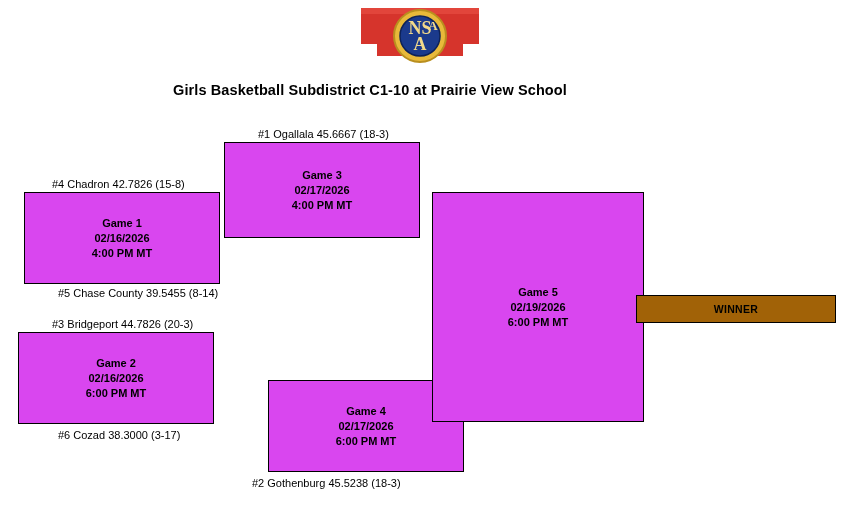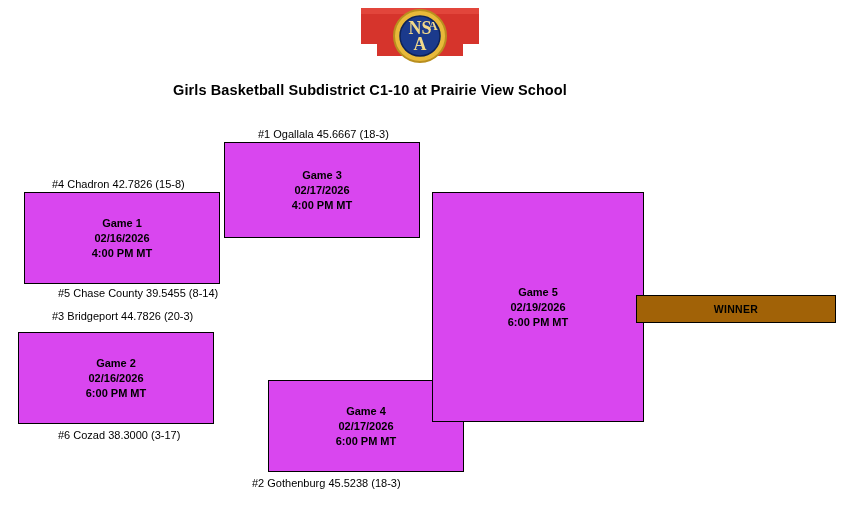--- a/index.html
+++ b/index.html
@@ -87,21 +87,21 @@
     <text x="65" y="46" text-anchor="middle" font-family="Liberation Serif, serif" font-size="18" font-weight="bold" fill="#f2d98a">A</text>
     <text x="78" y="26" text-anchor="middle" font-family="Liberation Serif, serif" font-size="13" font-weight="bold" fill="#f2d98a">A</text>
   </svg>
 </div>
 
 <div class="page-title">Girls Basketball Subdistrict C1-10 at Prairie View School</div>
 
 <div class="seed" style="left:258px; top:128px;">#1 Ogallala 45.6667 (18-3)</div>
 <div class="seed" style="left:52px; top:178px;">#4 Chadron 42.7826 (15-8)</div>
 <div class="seed" style="left:58px; top:287px;">#5 Chase County 39.5455 (8-14)</div>
-<div class="seed" style="left:52px; top:310px;">#3 Bridgeport 44.7826 (20-3)</div>
+<div class="seed" style="left:52px; top:318px;">#3 Bridgeport 44.7826 (20-3)</div>
 <div class="seed" style="left:58px; top:429px;">#6 Cozad 38.3000 (3-17)</div>
 <div class="seed" style="left:252px; top:477px;">#2 Gothenburg 45.5238 (18-3)</div>
 
 <div class="box" style="left:224px; top:142px; width:196px; height:96px;">
   <div class="game-lines">
     <div>Game 3</div>
     <div>02/17/2026</div>
     <div>4:00 PM MT</div>
   </div>
 </div>

